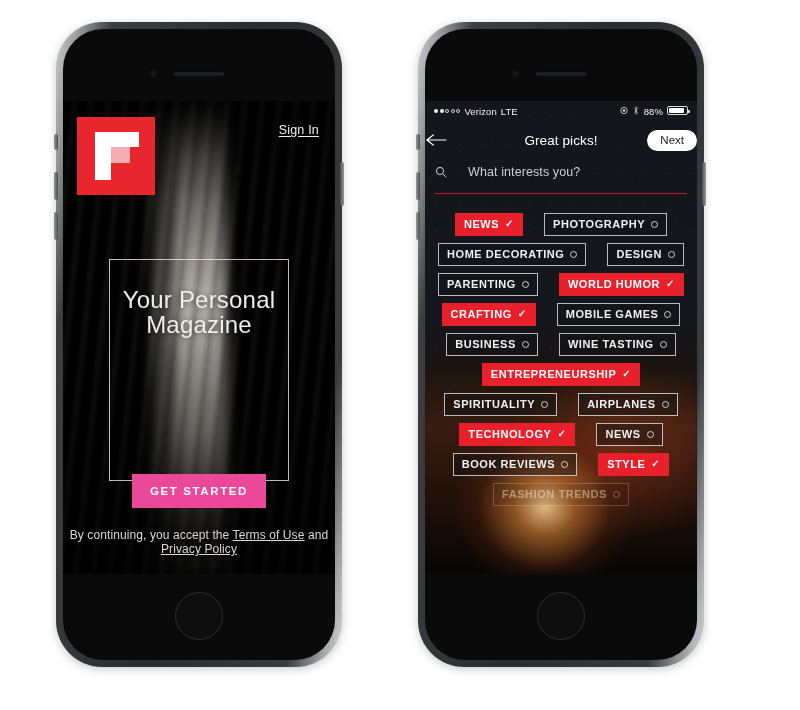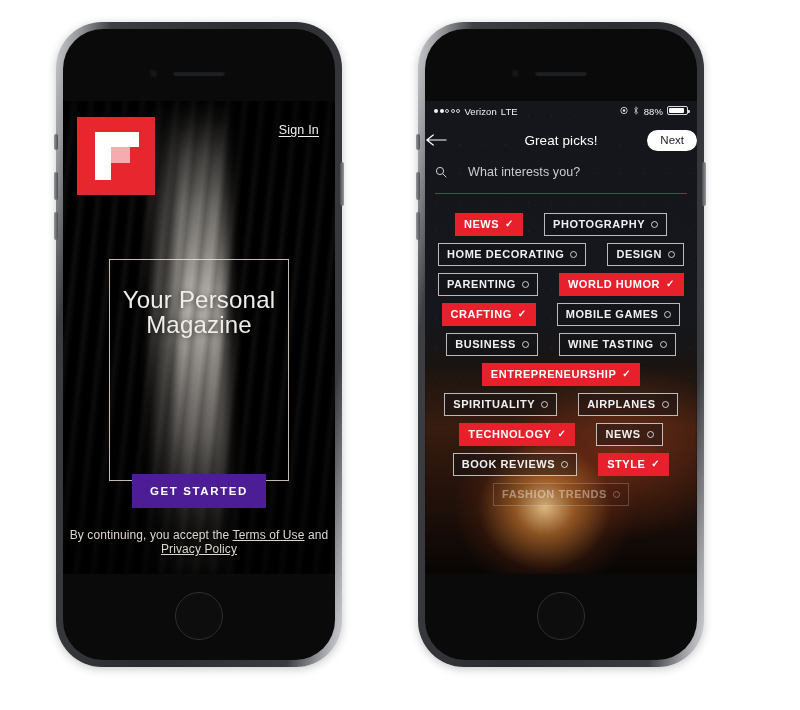--- a/index.html
+++ b/index.html
@@ -171,21 +171,21 @@
     font-weight: 400;
     letter-spacing: 0.2px;
     text-shadow: 0 1px 6px rgba(0,0,0,0.55);
   }
 
   .cta {
     position: absolute;
     left: 50%; transform: translateX(-50%);
     bottom: 66px;
     width: 134px; height: 34px;
-    background: #4c1d95;
+    background: #ec4899;
     color: #ffffff;
     font-size: 11.5px;
     font-weight: bold;
     letter-spacing: 1.6px;
     display: flex;
     align-items: center;
     justify-content: center;
     border: none;
     cursor: pointer;
   }

